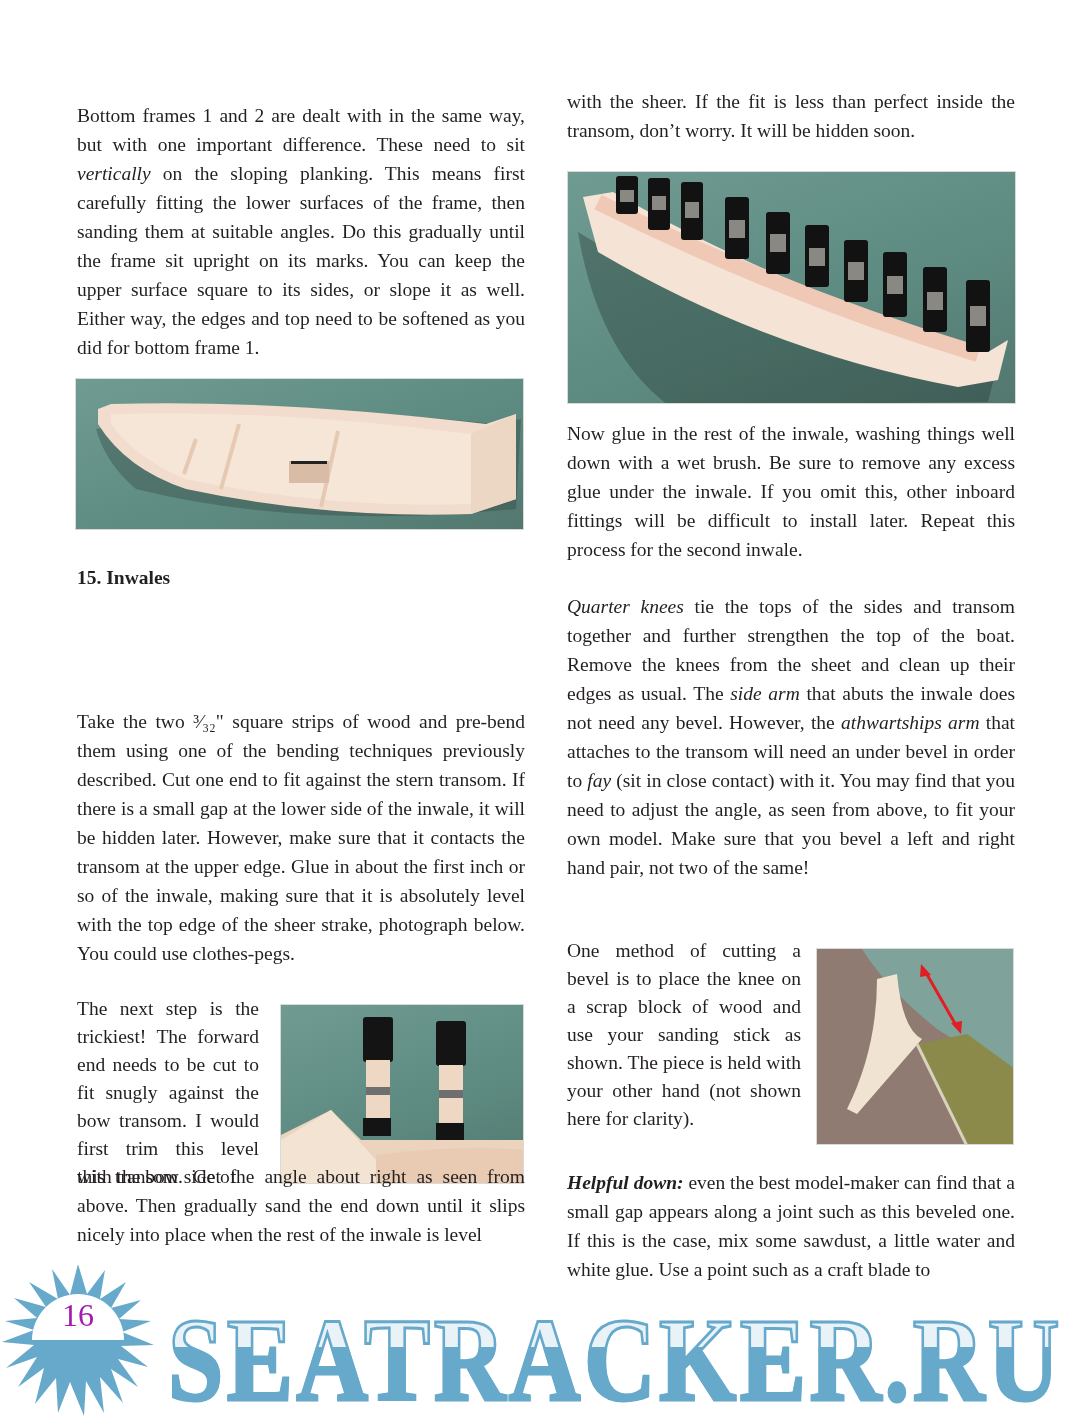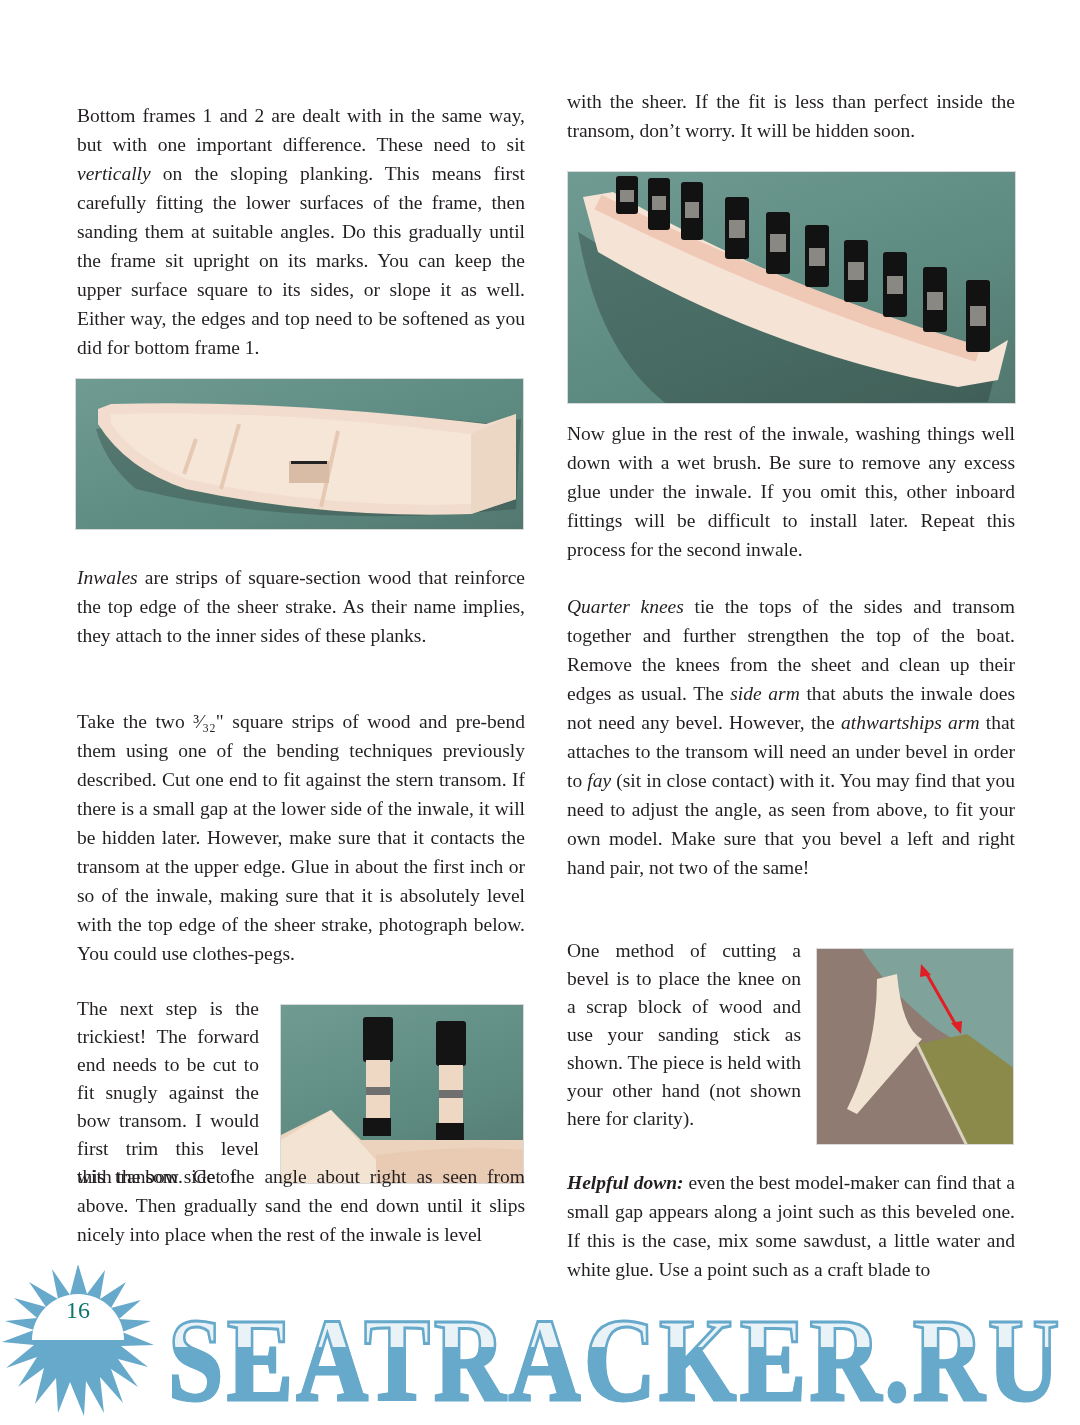--- a/index.html
+++ b/index.html
@@ -30,21 +30,21 @@
     <path d="M120 60 L108 95" stroke="#e6c9b2" stroke-width="4"></path>
     <path d="M163 45 L145 110" stroke="#e6c9b2" stroke-width="4"></path>
     <path d="M262 52 L245 128" stroke="#e6c9b2" stroke-width="4"></path>
     <rect x="213" y="82" width="40" height="22" fill="#d9bca6"></rect>
     <rect x="215" y="82" width="36" height="3" fill="#222"></rect>
     <path d="M395 55 L440 35 L440 120 L395 135 Z" fill="#ecd6c4"></path>
   </svg>
 </div>
 
 <div class="col left" style="top:563px;">
-  <p><em>Inwales</em><span> are strips of square-section wood that reinforce the top edge of the sheer strake. As their name implies, they attach to the inner sides of these planks.</span></p>
+  <h2>15. Inwales</h2>
 </div>
 
 <div class="col left" style="top:707px;">
   <p>Take the two ³⁄₃₂" square strips of wood and pre-bend them using one of the bending techniques previously described. Cut one end to fit against the stern transom. If there is a small gap at the lower side of the inwale, it will be hidden later. However, make sure that it contacts the transom at the upper edge. Glue in about the first inch or so of the inwale, making sure that it is absolutely level with the top edge of the sheer strake, photograph below. You could use clothes-pegs.</p>
 </div>
 
 <div class="float-para" style="left:77px; top:995px; width:182px;">The next step is the trickiest! The forward end needs to be cut to fit snugly against the bow transom. I would first trim this level with the bow side of</div>
 
 <div class="photo teal" style="left:280px; top:1004px; width:244px; height:180px;" title="Two clothes-pegs clamping inwale at bow transom">
   <svg width="244" height="180" viewBox="0 0 244 180">
@@ -132,14 +132,14 @@
   <svg width="1080" height="160" viewBox="0 0 1080 160" style="position:absolute;left:0;top:0;">
     <g transform="translate(78,75)">
       <polygon fill="#67a9cb" points="
         0,-76 9,-46 27,-70 22,-41 48,-58 33,-32 63,-40 41,-21 73,-19 44,-8 76,5 43,6 70,27 40,19 60,47 33,29 45,63 22,37 26,73 8,41 6,76 -8,42 -20,73 -22,38 -43,64 -34,28 -60,47 -41,17 -72,28 -44,5 -76,2 -44,-10 -73,-19 -41,-22 -64,-42 -32,-33 -49,-58 -20,-41 -26,-71 -8,-45"></polygon>
       <path d="M-46,0 A46,46 0 0 1 46,0 Z" fill="#ffffff"></path>
     </g>
     <text x="168" y="135" font-family="Liberation Serif, DejaVu Serif, serif" font-weight="bold" font-size="118" letter-spacing="4" fill="#67a9cb" stroke="#67a9cb" stroke-width="2" textLength="895" lengthAdjust="spacingAndGlyphs">SEATRACKER.RU</text>
     <rect x="160" y="40" width="910" height="42" fill="#ffffff" opacity="0.85"></rect>
     <text x="168" y="135" font-family="Liberation Serif, DejaVu Serif, serif" font-weight="bold" font-size="118" letter-spacing="4" fill="none" stroke="#67a9cb" stroke-width="3" textLength="895" lengthAdjust="spacingAndGlyphs">SEATRACKER.RU</text>
   </svg>
-  <div style="position:absolute; left:58px; top:32px; width:40px; text-align:center; font-size:24px; color:#0f766e;">16</div>
+  <div style="position:absolute; left:58px; top:32px; width:40px; text-align:center; font-size:32px; color:#a21caf;">16</div>
 </div>
 
 </body></html>

